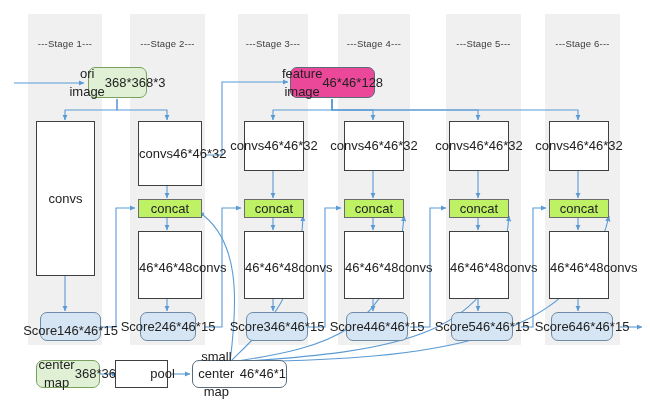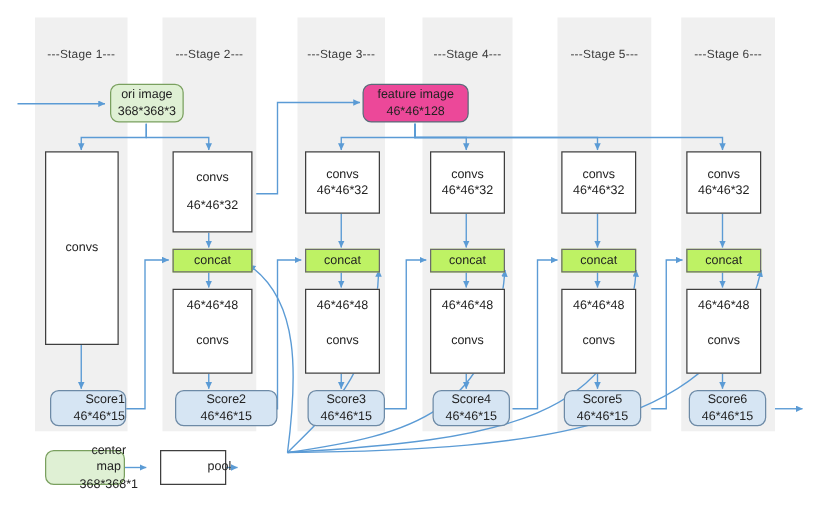--- a/index.html
+++ b/index.html
@@ -3,23 +3,23 @@
 <meta charset="utf-8">
 <style>
   html,body{margin:0;padding:0;background:#ffffff;}
   body{width:650px;height:404px;overflow:hidden;
        font-family:"Liberation Sans","DejaVu Sans",sans-serif;}
   #canvas{position:relative;width:650px;height:404px;}
   svg.wires{position:absolute;left:0;top:0;width:650px;height:404px;overflow:visible;}
   .band{position:absolute;background:#f0f0f0;}
   .band-label{position:absolute;font-size:9.5px;color:#3a3a3a;text-align:center;
               white-space:nowrap;letter-spacing:.2px;}
-  .node{position:absolute;box-sizing:border-box;display:flex;flex-direction:column;
+  .node{position:absolute;box-sizing:border-box;display:flex;flex-direction:row;
         align-items:center;justify-content:center;text-align:center;
-        font-size:10px;color:#222;line-height:1.35;}
+        font-size:13px;color:#222;line-height:1.35;}
   .rect{border:1.2px solid #3f3f3f;background:#ffffff;}
   .round{border:1.1px solid #5a6b7a;border-radius:7px;}
   .green{background:#dff0d4;border-color:#7aa05f;}
   .blue{background:#d6e5f3;border-color:#6d8aa6;}
   .orange{background:#bef264;border-color:#6b6b6b;border-width:1.2px;border-style:solid;}
   .node .l1{display:block;}
   .node .l2{display:block;}
   .sp{height:14px;}
 </style>
 </head>
@@ -126,21 +126,21 @@
     <span class="l2">46*46*32</span>
   </div>
   <div class="node orange" style="left:138px;top:199px;width:64px;height:19px;">
     <span class="l1">concat</span>
   </div>
   <div class="node rect" style="left:138px;top:231px;width:64px;height:68px;justify-content:flex-start;padding-top:6px;">
     <span class="l2">46*46*48</span>
     <span class="sp"></span>
     <span class="l1">convs</span>
   </div>
-  <div class="node round blue" style="left:140px;top:312px;width:82px;height:29px;">
+  <div class="node round blue" style="left:140px;top:312px;width:56px;height:29px;">
     <span class="l1">Score2</span>
     <span class="l2">46*46*15</span>
   </div>
 
   <div class="node rect" style="left:244px;top:121px;width:60px;height:50px;justify-content:center;">
     <span class="l1">convs</span>
     <span class="l2">46*46*32</span>
   </div>
   <div class="node orange" style="left:244px;top:199px;width:60px;height:19px;">
     <span class="l1">concat</span>
@@ -203,17 +203,21 @@
   </div>
   <div class="node round blue" style="left:551px;top:312px;width:62px;height:29px;">
     <span class="l1">Score6</span>
     <span class="l2">46*46*15</span>
   </div>
 
   <div class="node round green" style="left:36px;top:360px;width:64px;height:28px;padding-left:38px;">
     <span class="l1">center map</span>
     <span class="l2">368*368*1</span>
   </div>
-  <div class="node rect" style="left:128px;top:360px;width:53px;height:28px;padding-left:42px;">
+  <div class="node rect" style="left:115px;top:360px;width:53px;height:28px;padding-left:42px;">
     <span class="l1">pool</span>
   </div>
+  <div class="node round" style="left:192px;top:360px;width:95px;height:28px;background:#ffffff;">
+    <span class="l1">small center map</span>
+    <span class="l2">46*46*1</span>
+  </div>
 
 </div>
 
 </body></html>

